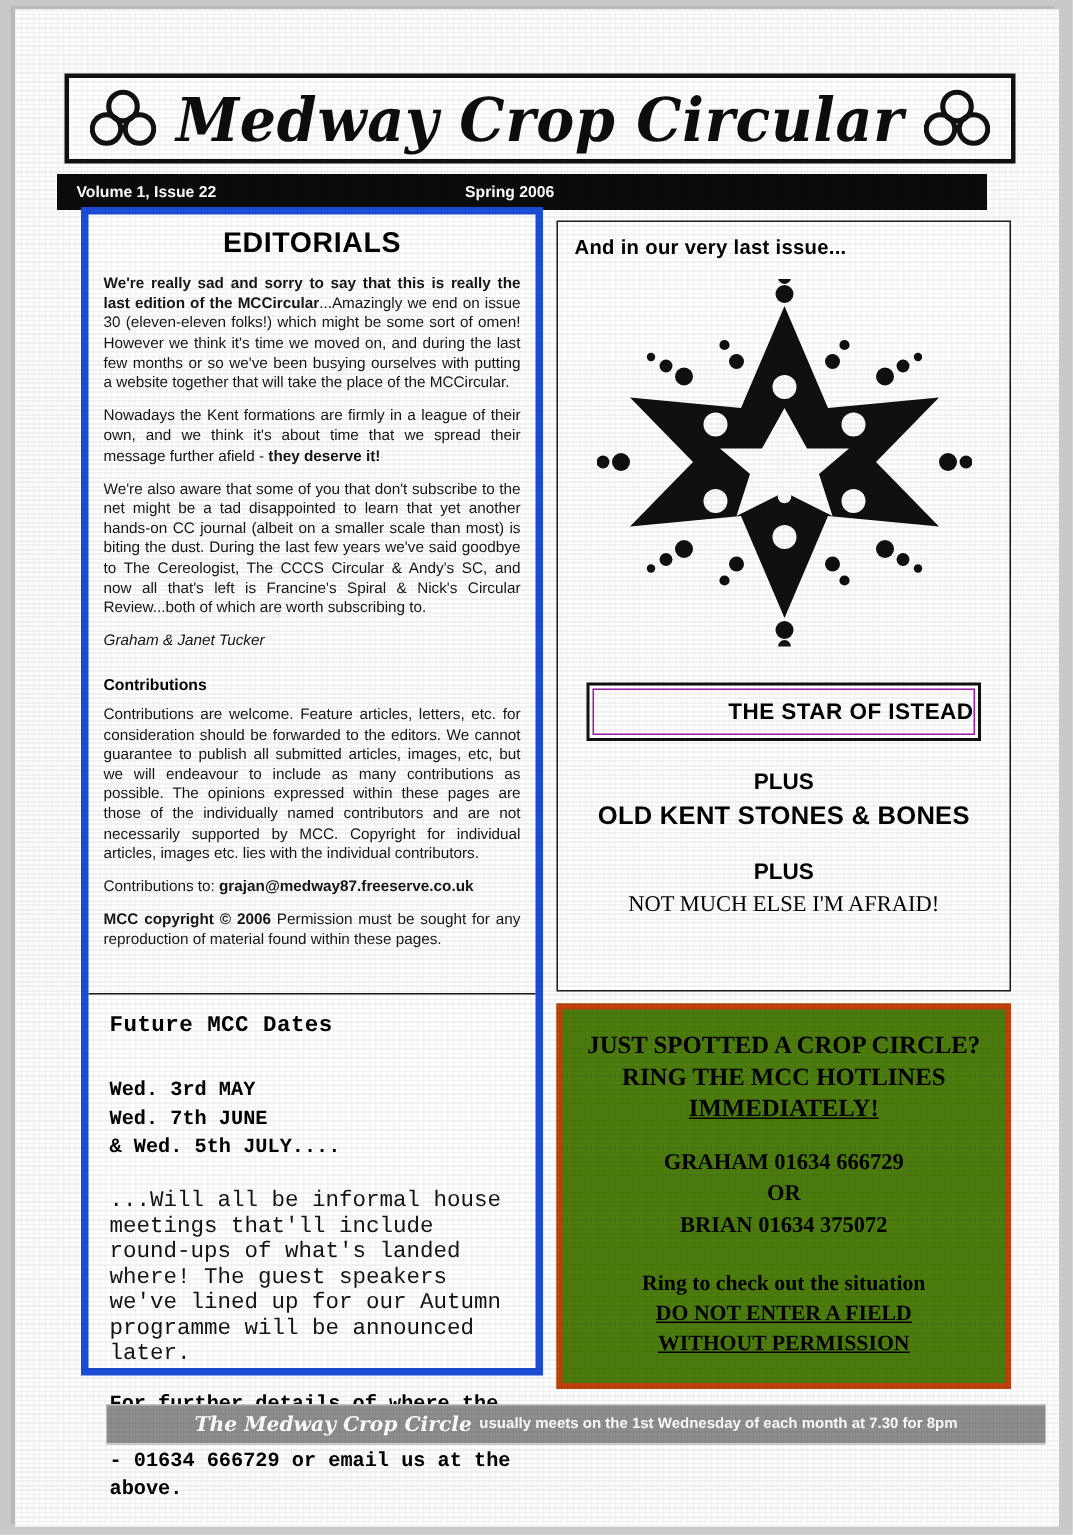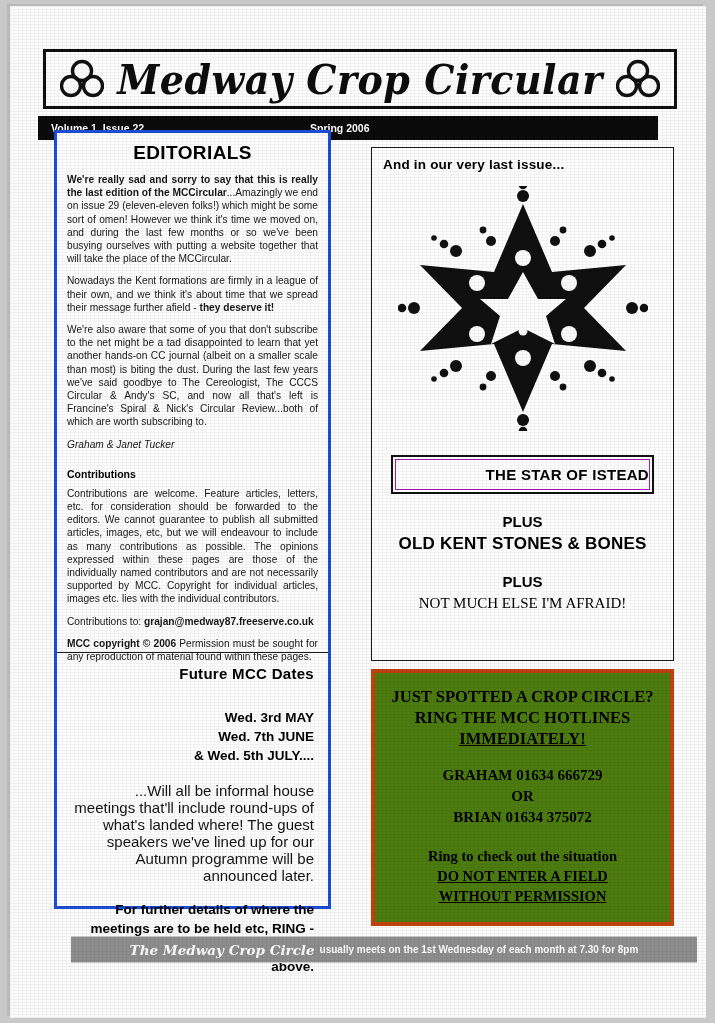--- a/index.html
+++ b/index.html
@@ -23,22 +23,22 @@
               transform:scaleY(1.06);}
 
   
   #volbar{position:absolute;left:28px;top:110px;width:620px;height:24px;
           background:#0b0b0b;color:#fff;font-size:10.5px;font-weight:700;
           display:flex;align-items:center;}
   #vol-left{position:absolute;left:13px;}
   #vol-right{position:absolute;left:272px;}
 
   
-  #colL{position:absolute;left:44px;top:124px;width:277px;height:779px;
-        border:3px solid #1d4ed8;background:#fff;box-sizing:border-box;}
+  #colL{position:absolute;left:44px;top:132px;width:308px;height:779px;
+        border:5px solid #1d4ed8;background:#fff;box-sizing:border-box;}
   #colR-top{position:absolute;left:361px;top:141px;width:303px;height:514px;
         border:1px solid #1a1a1a;background:#fff;box-sizing:border-box;}
   #colR-bot{position:absolute;left:361px;top:663px;width:303px;height:257px;
         border:4px solid #c2410c;background:#4d7c0f;box-sizing:border-box;}
 
   
   #editorial{padding:9px 10px 0 10px;}
   h2.sec{font-size:19px;font-weight:700;text-align:center;margin:0 0 9px;
          letter-spacing:.4px;}
   #editorial p{font-size:10.2px;line-height:13.2px;text-align:justify;margin:0 0 9px;
@@ -48,21 +48,21 @@
 
   h3.sub{font-size:10.5px;font-weight:700;margin:17px 0 7px;}
   .fine{font-size:8.6px;line-height:11.4px;text-align:justify;margin:0 0 8px;color:#1e1e1e;}
   .fine b{font-weight:700;}
 
   
   #divL{position:absolute;left:0;top:519px;width:100%;height:1px;background:#1a1a1a;}
 
   
   #dates{position:absolute;left:0;top:520px;width:100%;padding:12px 14px 0;
-         box-sizing:border-box;text-align:right;}
+         box-sizing:border-box;text-align:left;font-family:Liberation Mono, monospace;}
   h2.sec2{font-size:15px;font-weight:700;margin:0 0 26px;letter-spacing:.3px;}
   .dline{font-size:13.5px;font-weight:700;line-height:19px;}
   .dnote{font-size:15px;line-height:17px;margin-top:17px;color:#151515;}
   .dcall{font-size:13.5px;font-weight:700;line-height:19px;margin-top:16px;}
 
   
   #rt{padding:9px 11px 0;}
   h2.sec3{font-size:13.5px;font-weight:700;margin:0;letter-spacing:.2px;}
   #star-wrap{display:flex;justify-content:center;margin-top:14px;}
   #istead{margin:24px 8px 0;border:2px solid #111;padding:2px;}
@@ -112,21 +112,21 @@
   </div>
 
   <div id="volbar">
     <span id="vol-left">Volume 1, Issue 22</span>
     <span id="vol-right">Spring 2006</span>
   </div>
 
   <div id="colL">
     <div id="editorial">
       <h2 class="sec">EDITORIALS</h2>
-      <p><b>We're really sad and sorry to say that this is really the last edition of the MCCircular</b><span>...Amazingly we end on issue 29 (eleven-eleven folks!) which might be some sort of omen! However we think it's time we moved on, and during the last few months or so we've been busying ourselves with putting a website together that will take the place of the MCCircular.</span></p>
+      <p><b>We're really sad and sorry to say that this is really the last edition of the MCCircular</b><span>...Amazingly we end on issue 30 (eleven-eleven folks!) which might be some sort of omen! However we think it's time we moved on, and during the last few months or so we've been busying ourselves with putting a website together that will take the place of the MCCircular.</span></p>
       <p><span>Nowadays the Kent formations are firmly in a league of their own, and we think it's about time that we spread their message further afield - </span><b>they deserve it!</b></p>
       <p>We're also aware that some of you that don't subscribe to the net might be a tad disappointed to learn that yet another hands-on CC journal (albeit on a smaller scale than most) is biting the dust. During the last few years we've said goodbye to The Cereologist, The CCCS Circular &amp; Andy's SC, and now all that's left is Francine's Spiral &amp; Nick's Circular Review...both of which are worth subscribing to.</p>
       <p class="sig">Graham &amp; Janet Tucker</p>
 
       <h3 class="sub">Contributions</h3>
       <p class="fine">Contributions are welcome.   Feature articles, letters, etc. for consideration should be forwarded to the editors.   We cannot guarantee to publish all submitted articles, images, etc, but we will endeavour to include as many contributions as possible.   The opinions expressed within these pages are those of the individually named contributors and are not necessarily supported by MCC. Copyright for individual articles, images etc. lies with the individual contributors.</p>
       <p class="fine"><span>Contributions to: </span><b>grajan@medway87.freeserve.co.uk</b></p>
       <p class="fine"><b>MCC copyright © 2006</b><span>   Permission must be sought for any reproduction of material found within these pages.</span></p>
     </div>
 

